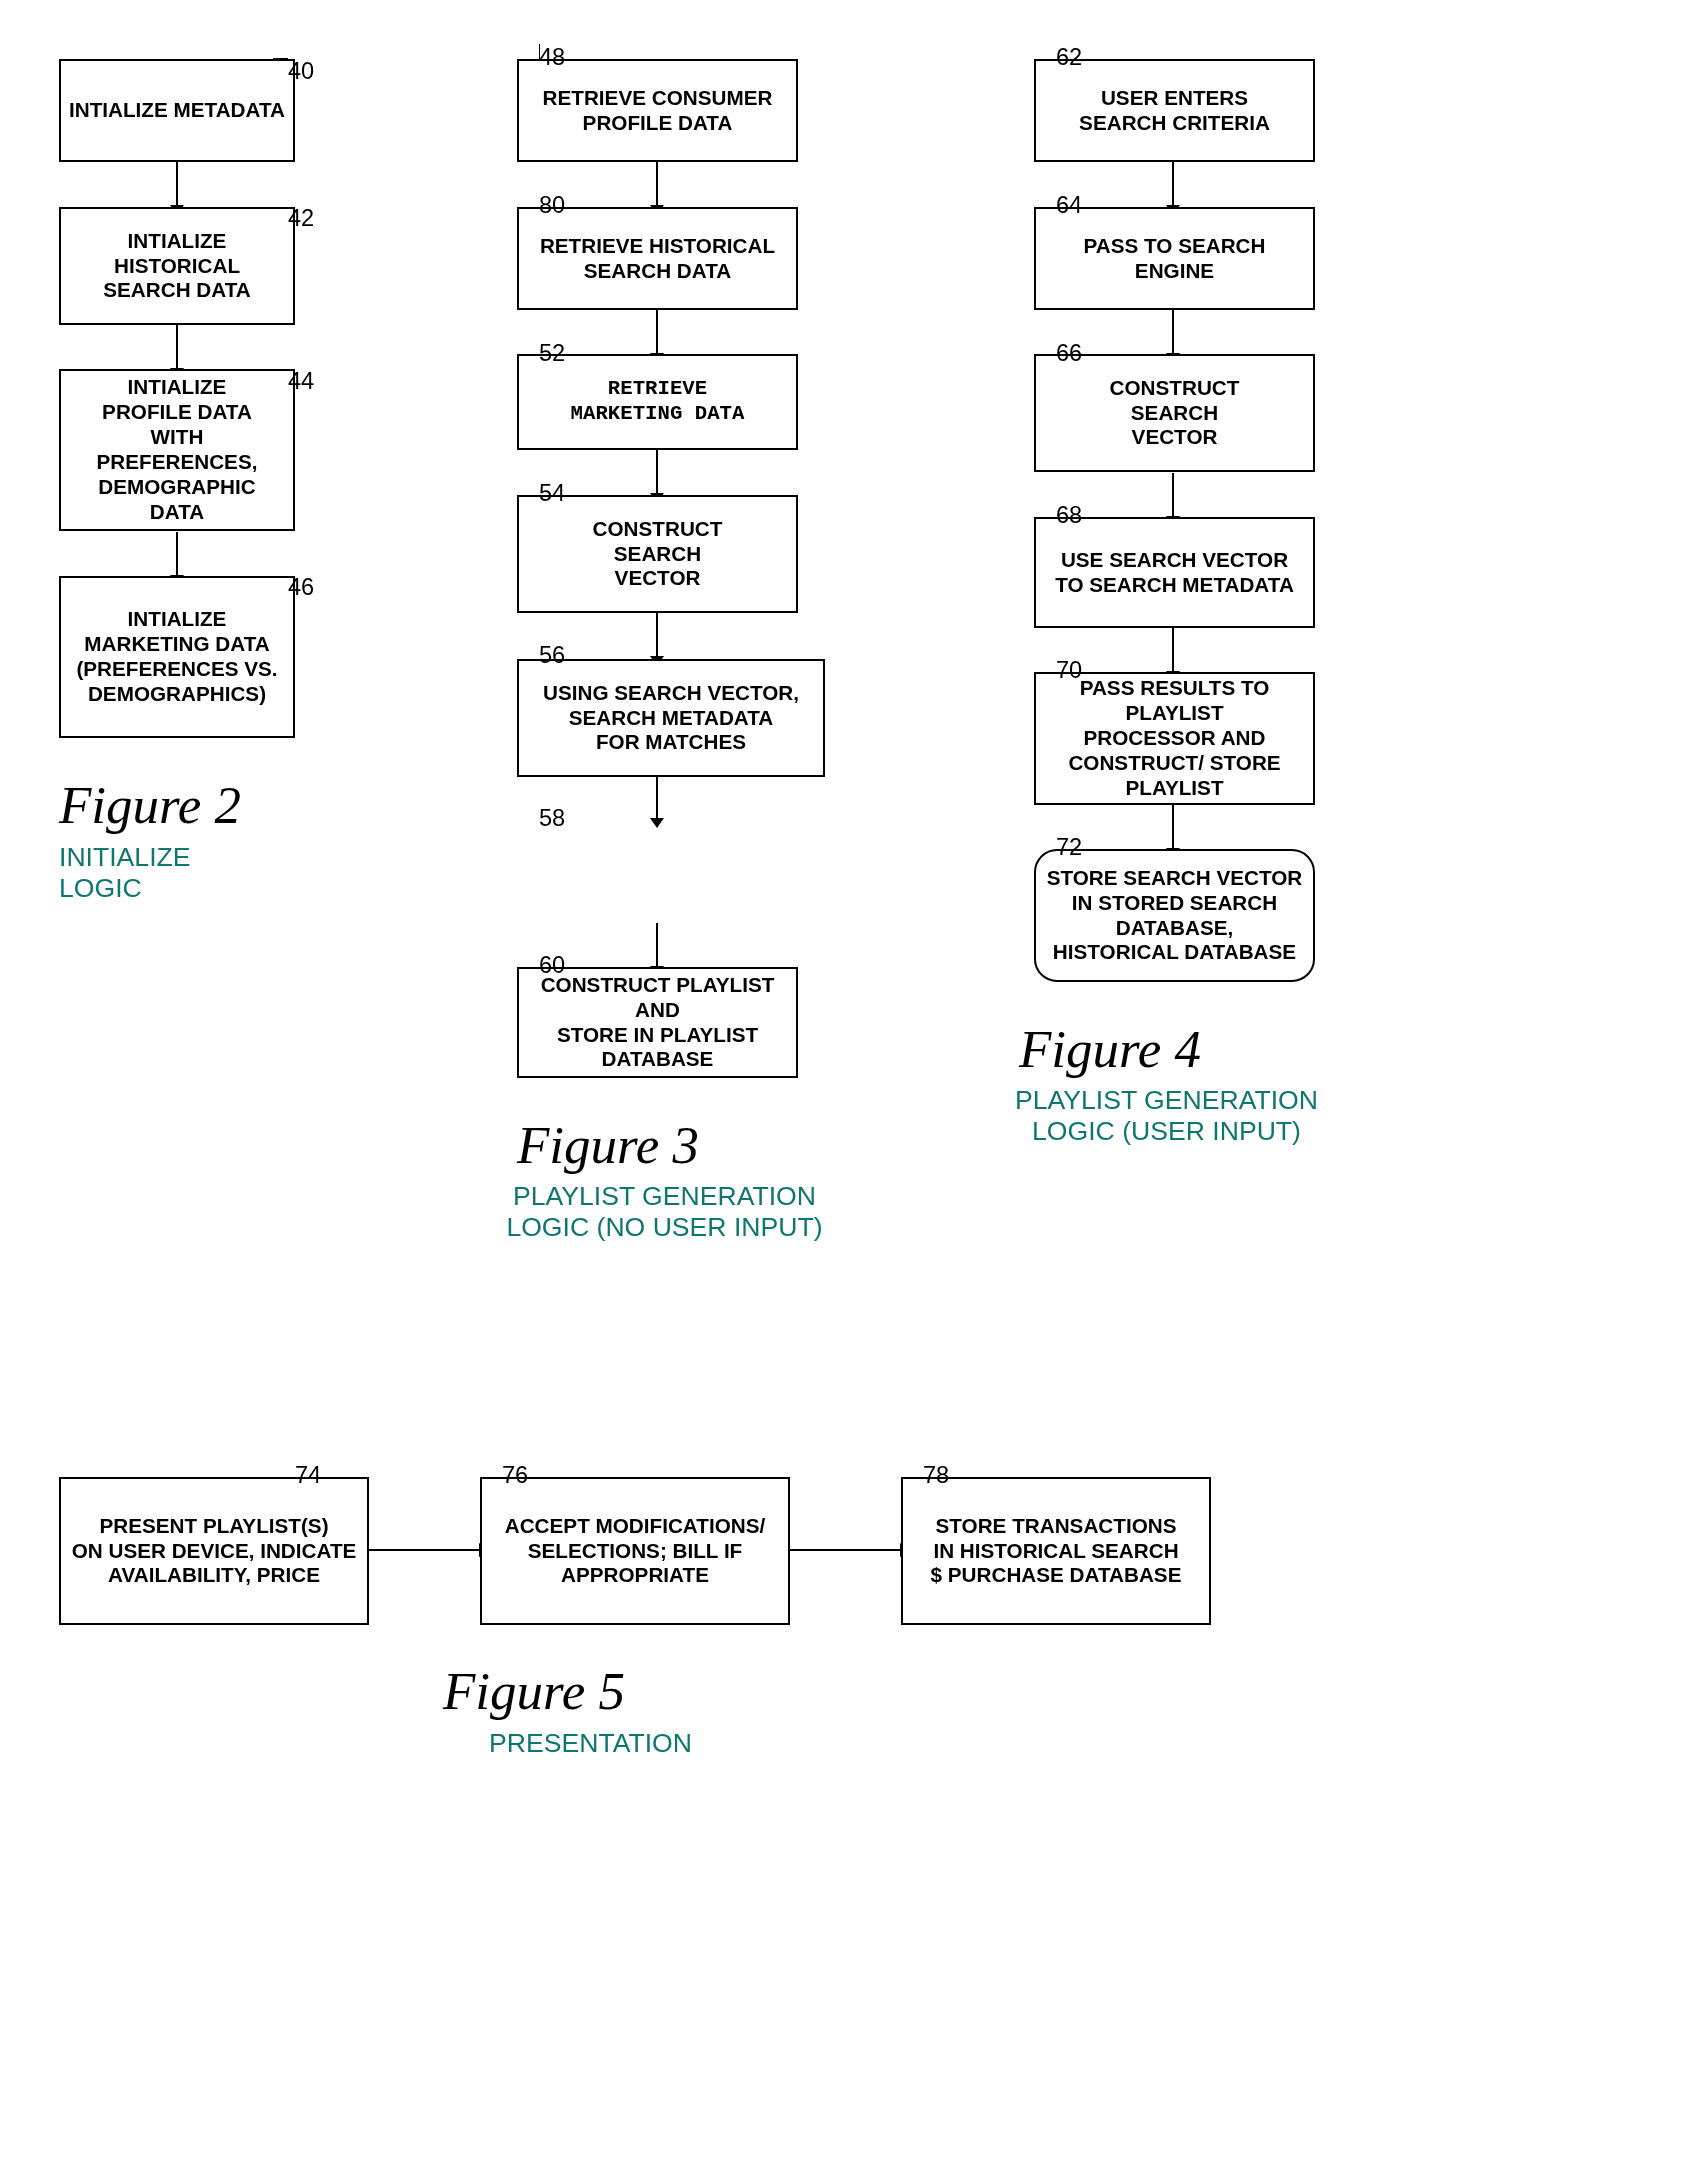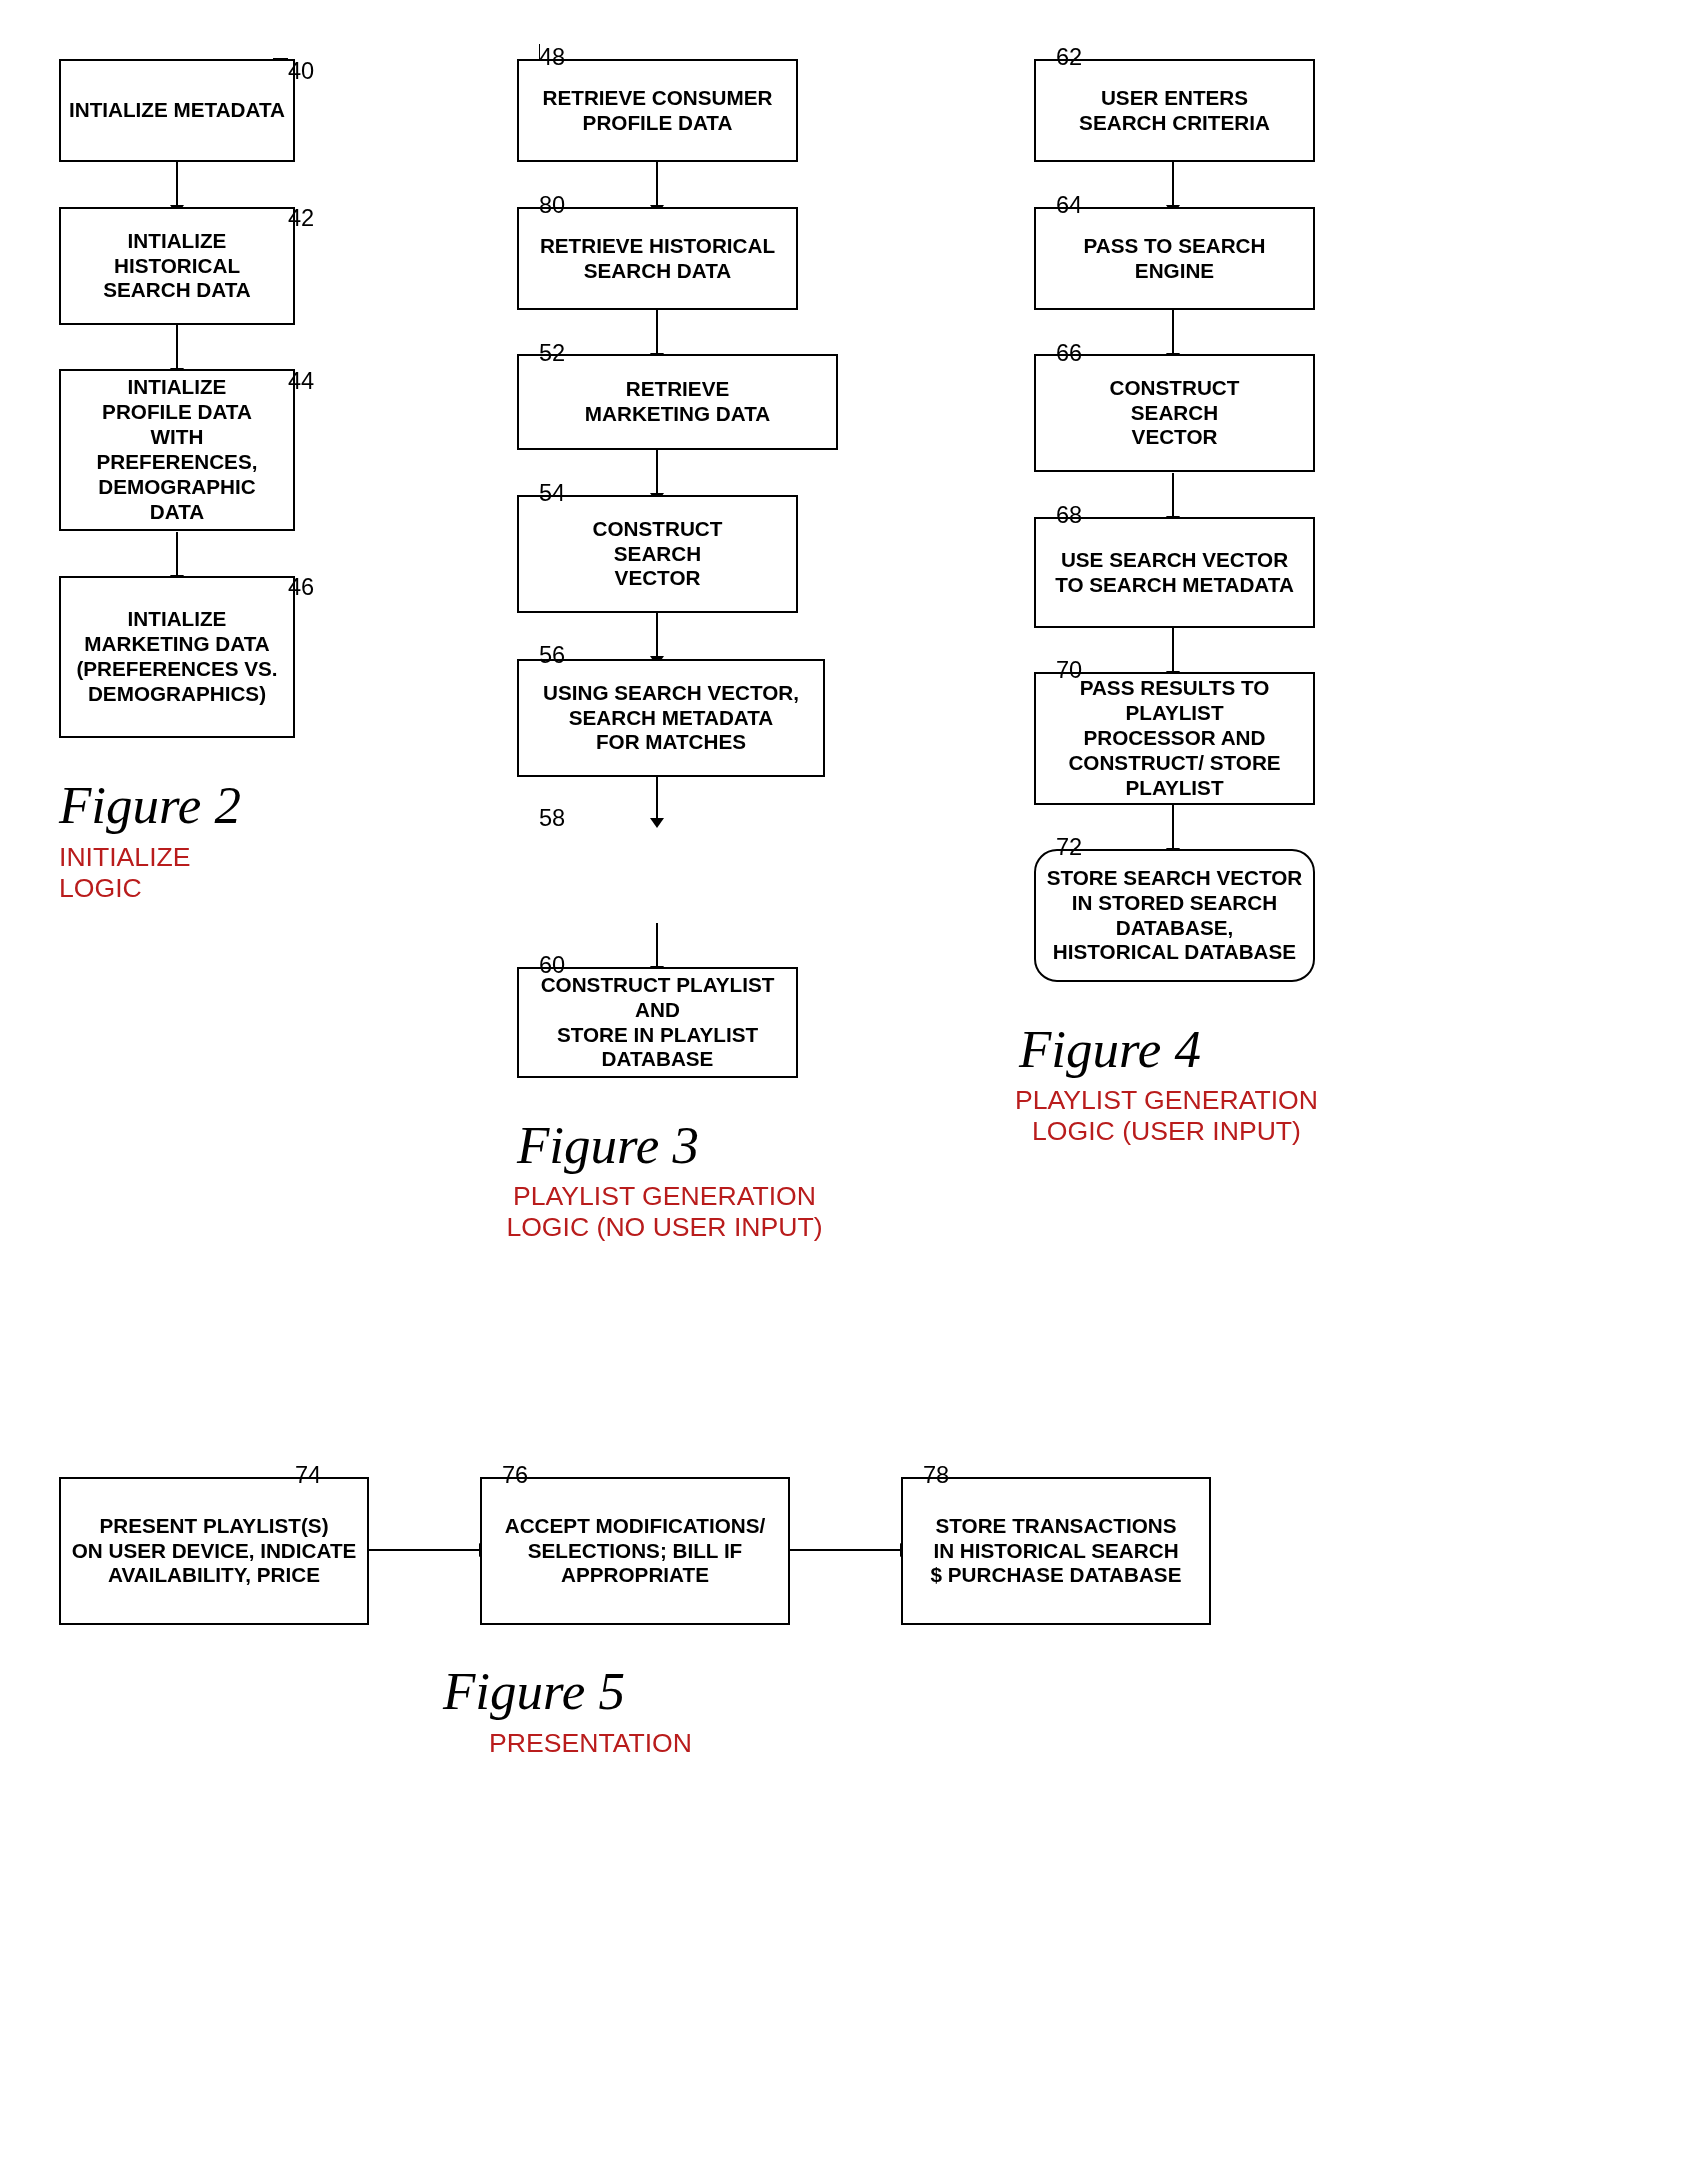--- a/index.html
+++ b/index.html
@@ -75,21 +75,21 @@
       font-style: italic;
       font-size: 53px;
       font-weight: normal;
       color: #000;
     }
     .figure-caption-sub {
       position: absolute;
       font-family: Arial, sans-serif;
       font-size: 26.6px;
       font-weight: normal;
-      color: #b91c1c;
+      color: #0f766e;
       text-align: center;
     }
 
     
     .num-label {
       position: absolute;
       font-family: Arial, sans-serif;
       font-size: 23.6px;
       font-weight: normal;
       color: #000;
@@ -139,21 +139,21 @@
 
   <div class="arrow-down" style="left:656px; top:162px; height:44px;"></div>
 
   <div class="flow-box" style="left:517px; top:207px; width:281px; height:103px;">
     <span>RETRIEVE HISTORICAL<br>SEARCH DATA</span>
   </div>
   <span class="num-label" style="left:539px; top:192px;">80</span>
 
   <div class="arrow-down" style="left:656px; top:310px; height:44px;"></div>
 
-  <div class="flow-box" style="left:517px; top:354px; width:321px; height:96px;">
+  <div class="flow-box" style="left:517px; top:354px; width:281px; height:96px;font-family:Liberation Mono, monospace;">
     <span>RETRIEVE<br>MARKETING DATA</span>
   </div>
   <span class="num-label" style="left:539px; top:340px;">52</span>
 
   <div class="arrow-down" style="left:656px; top:450px; height:44px;"></div>
 
   <div class="flow-box" style="left:517px; top:495px; width:281px; height:118px;">
     <span>CONSTRUCT<br>SEARCH<br>VECTOR</span>
   </div>
   <span class="num-label" style="left:539px; top:480px;">54</span>

